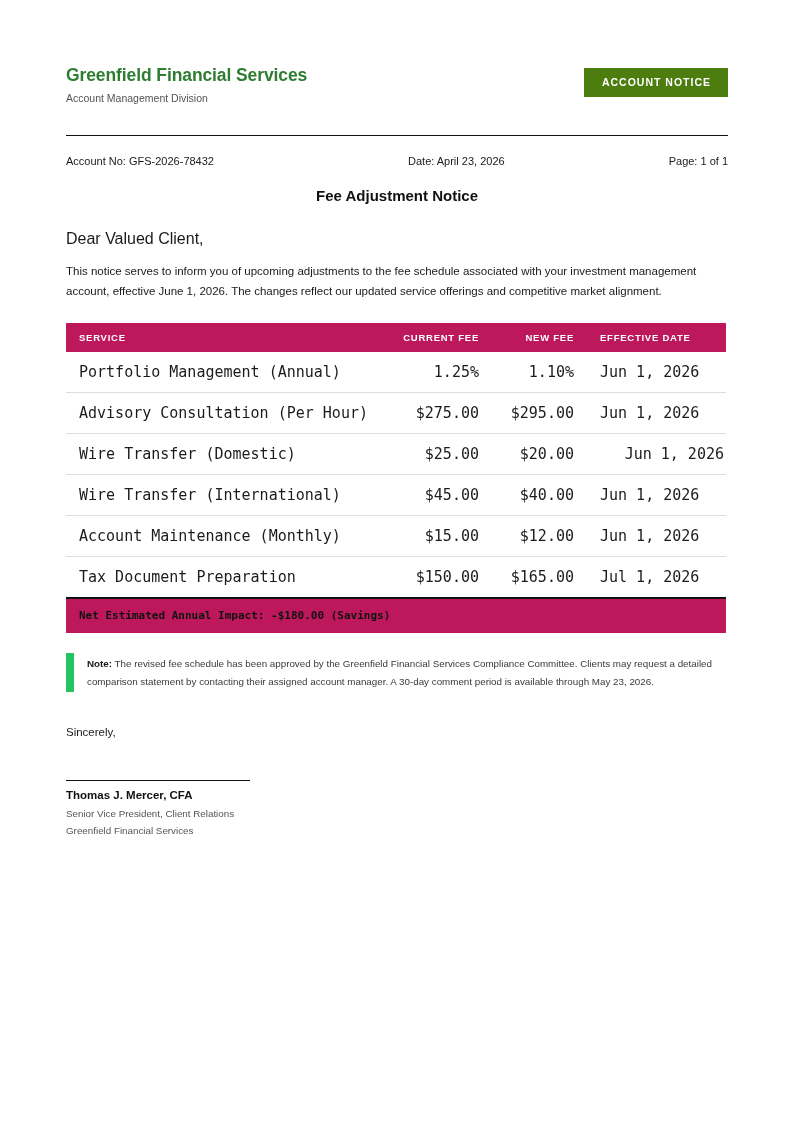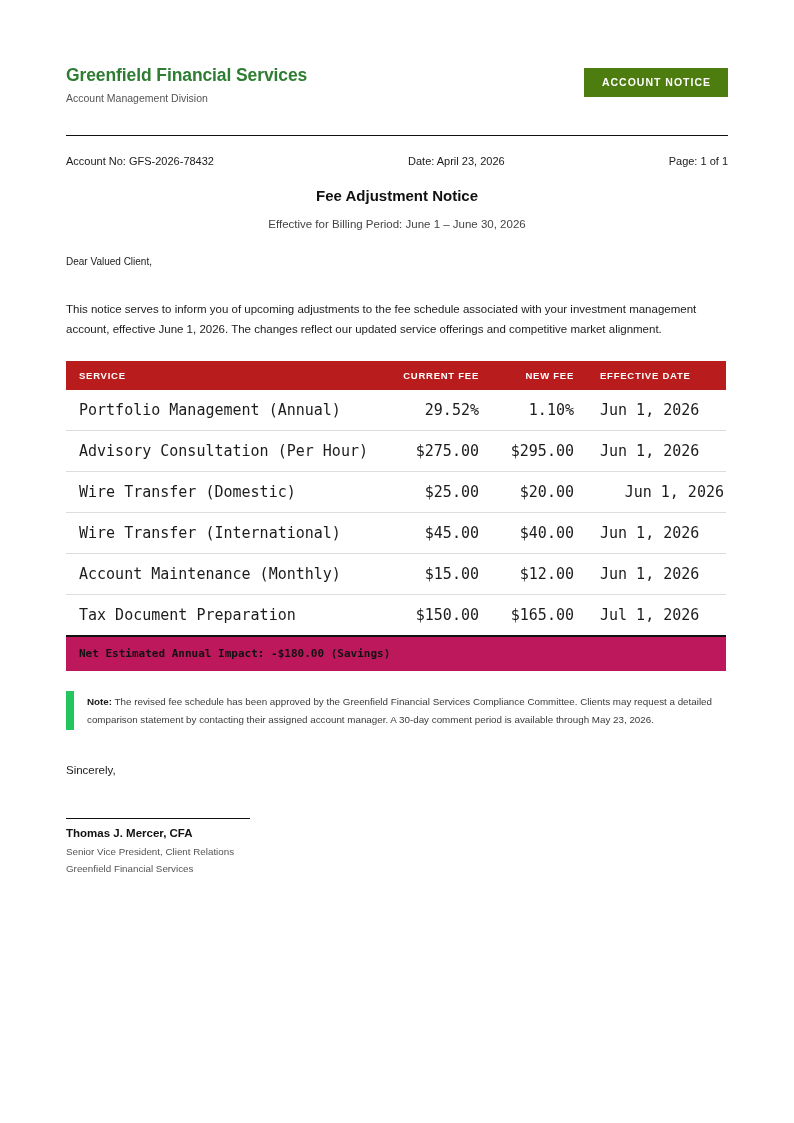--- a/index.html
+++ b/index.html
@@ -82,40 +82,40 @@
   .doc-subtitle {
     margin-top: 14px;
     text-align: center;
     font-size: 11.5px;
     color: #444444;
   }
 
   
   .salutation {
     margin-top: 26px;
-    font-size: 10px;
+    font-size: 16px;
     color: #1a1a1a;
   }
   .intro {
-    margin-top: 33px;
+    margin-top: 14px;
     font-size: 11.5px;
     line-height: 1.72;
     color: #1a1a1a;
     text-align: left;
   }
 
   
   .fee-table {
     margin-top: 22px;
     width: 660px;
     border-collapse: collapse;
     table-layout: fixed;
   }
   .fee-table thead th {
-    background: #b91c1c;
+    background: #be185d;
     color: #ffffff;
     font-size: 9.5px;
     font-weight: bold;
     letter-spacing: 0.75px;
     padding: 9px 12px 9px 12px;
     text-align: left;
     white-space: nowrap;
   }
   .fee-table thead th.num { text-align: right; }
   .fee-table thead th.col-service { padding-left: 13px; }
@@ -207,21 +207,20 @@
 
   <div class="rule-dark"></div>
 
   <div class="meta-row">
     <div class="meta-left">Account No: GFS-2026-78432</div>
     <div class="meta-center">Date: April 23, 2026</div>
     <div class="meta-right">Page: 1 of 1</div>
   </div>
 
   <div class="doc-title">Fee Adjustment Notice</div>
-  <div class="doc-subtitle">Effective for Billing Period: June 1 – June 30, 2026</div>
 
   <div class="salutation">Dear Valued Client,</div>
   <div class="intro">This notice serves to inform you of upcoming adjustments to the fee schedule associated with your investment management account, effective June 1, 2026. The changes reflect our updated service offerings and competitive market alignment.</div>
 
   <table class="fee-table">
     <colgroup>
       <col style="width:305px">
       <col style="width:120px">
       <col style="width:95px">
       <col style="width:140px">
@@ -230,21 +229,21 @@
       <tr>
         <th class="col-service">SERVICE</th>
         <th class="num">CURRENT FEE</th>
         <th class="num">NEW FEE</th>
         <th class="col-eff">EFFECTIVE DATE</th>
       </tr>
     </thead>
     <tbody id="fee-table-body">
         <tr>
           <td class="col-service">Portfolio Management (Annual)</td>
-          <td class="num">29.52%</td>
+          <td class="num">1.25%</td>
           <td class="num">1.10%</td>
           <td class="col-eff">Jun 1, 2026</td>
         </tr>
         <tr>
           <td class="col-service">Advisory Consultation (Per Hour)</td>
           <td class="num">$275.00</td>
           <td class="num">$295.00</td>
           <td class="col-eff">Jun 1, 2026</td>
         </tr>
         <tr>

